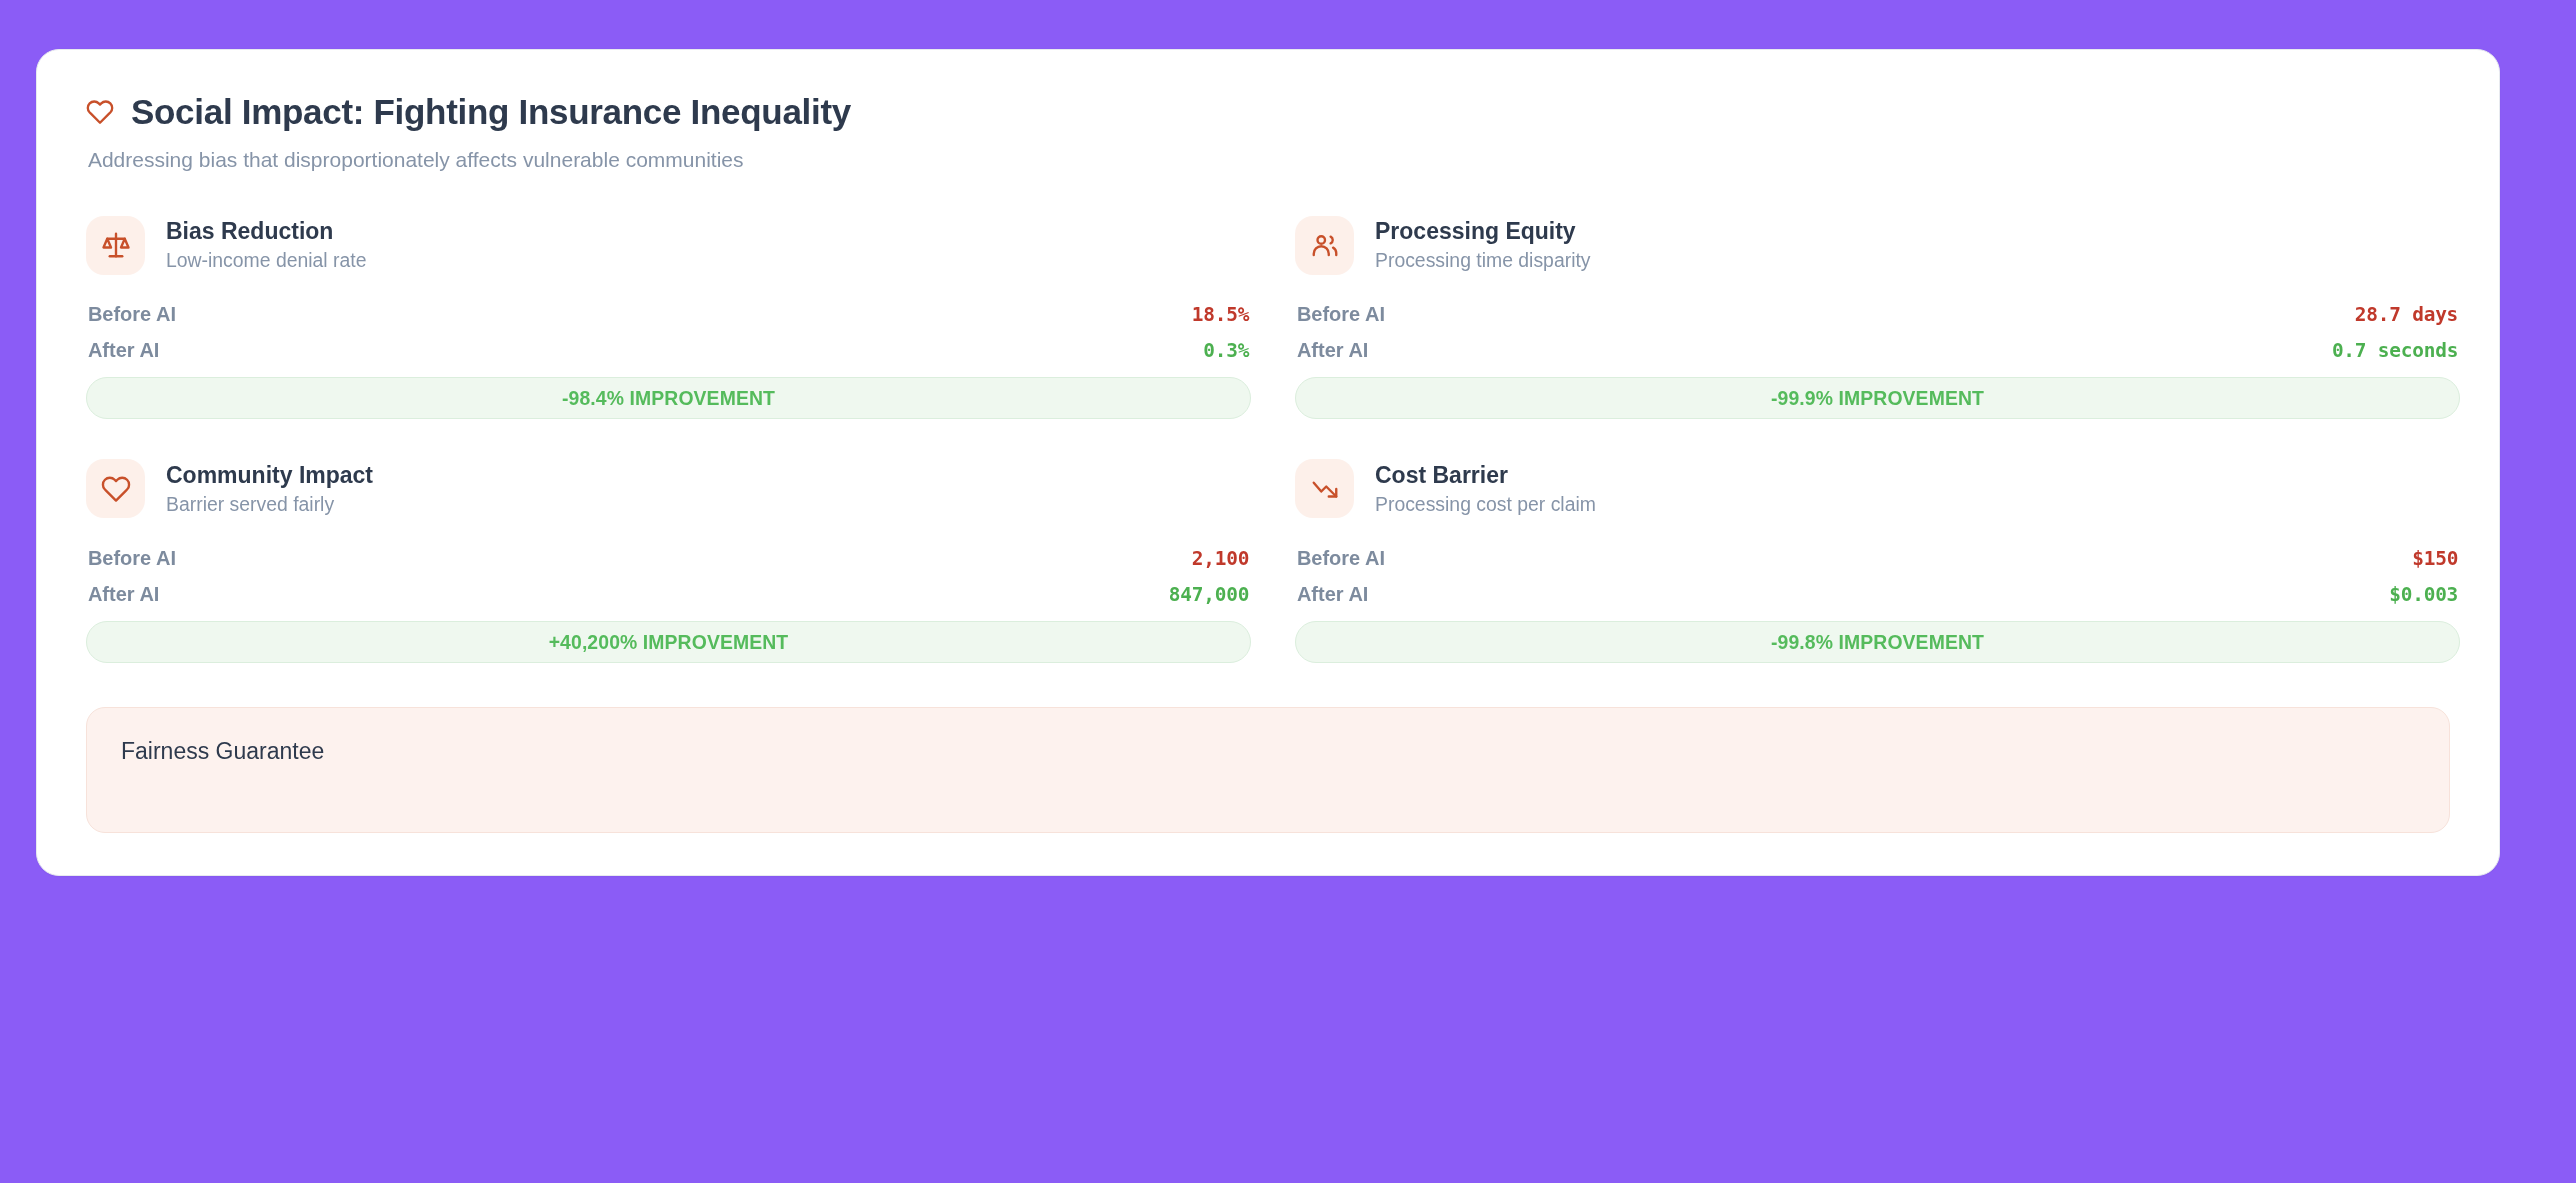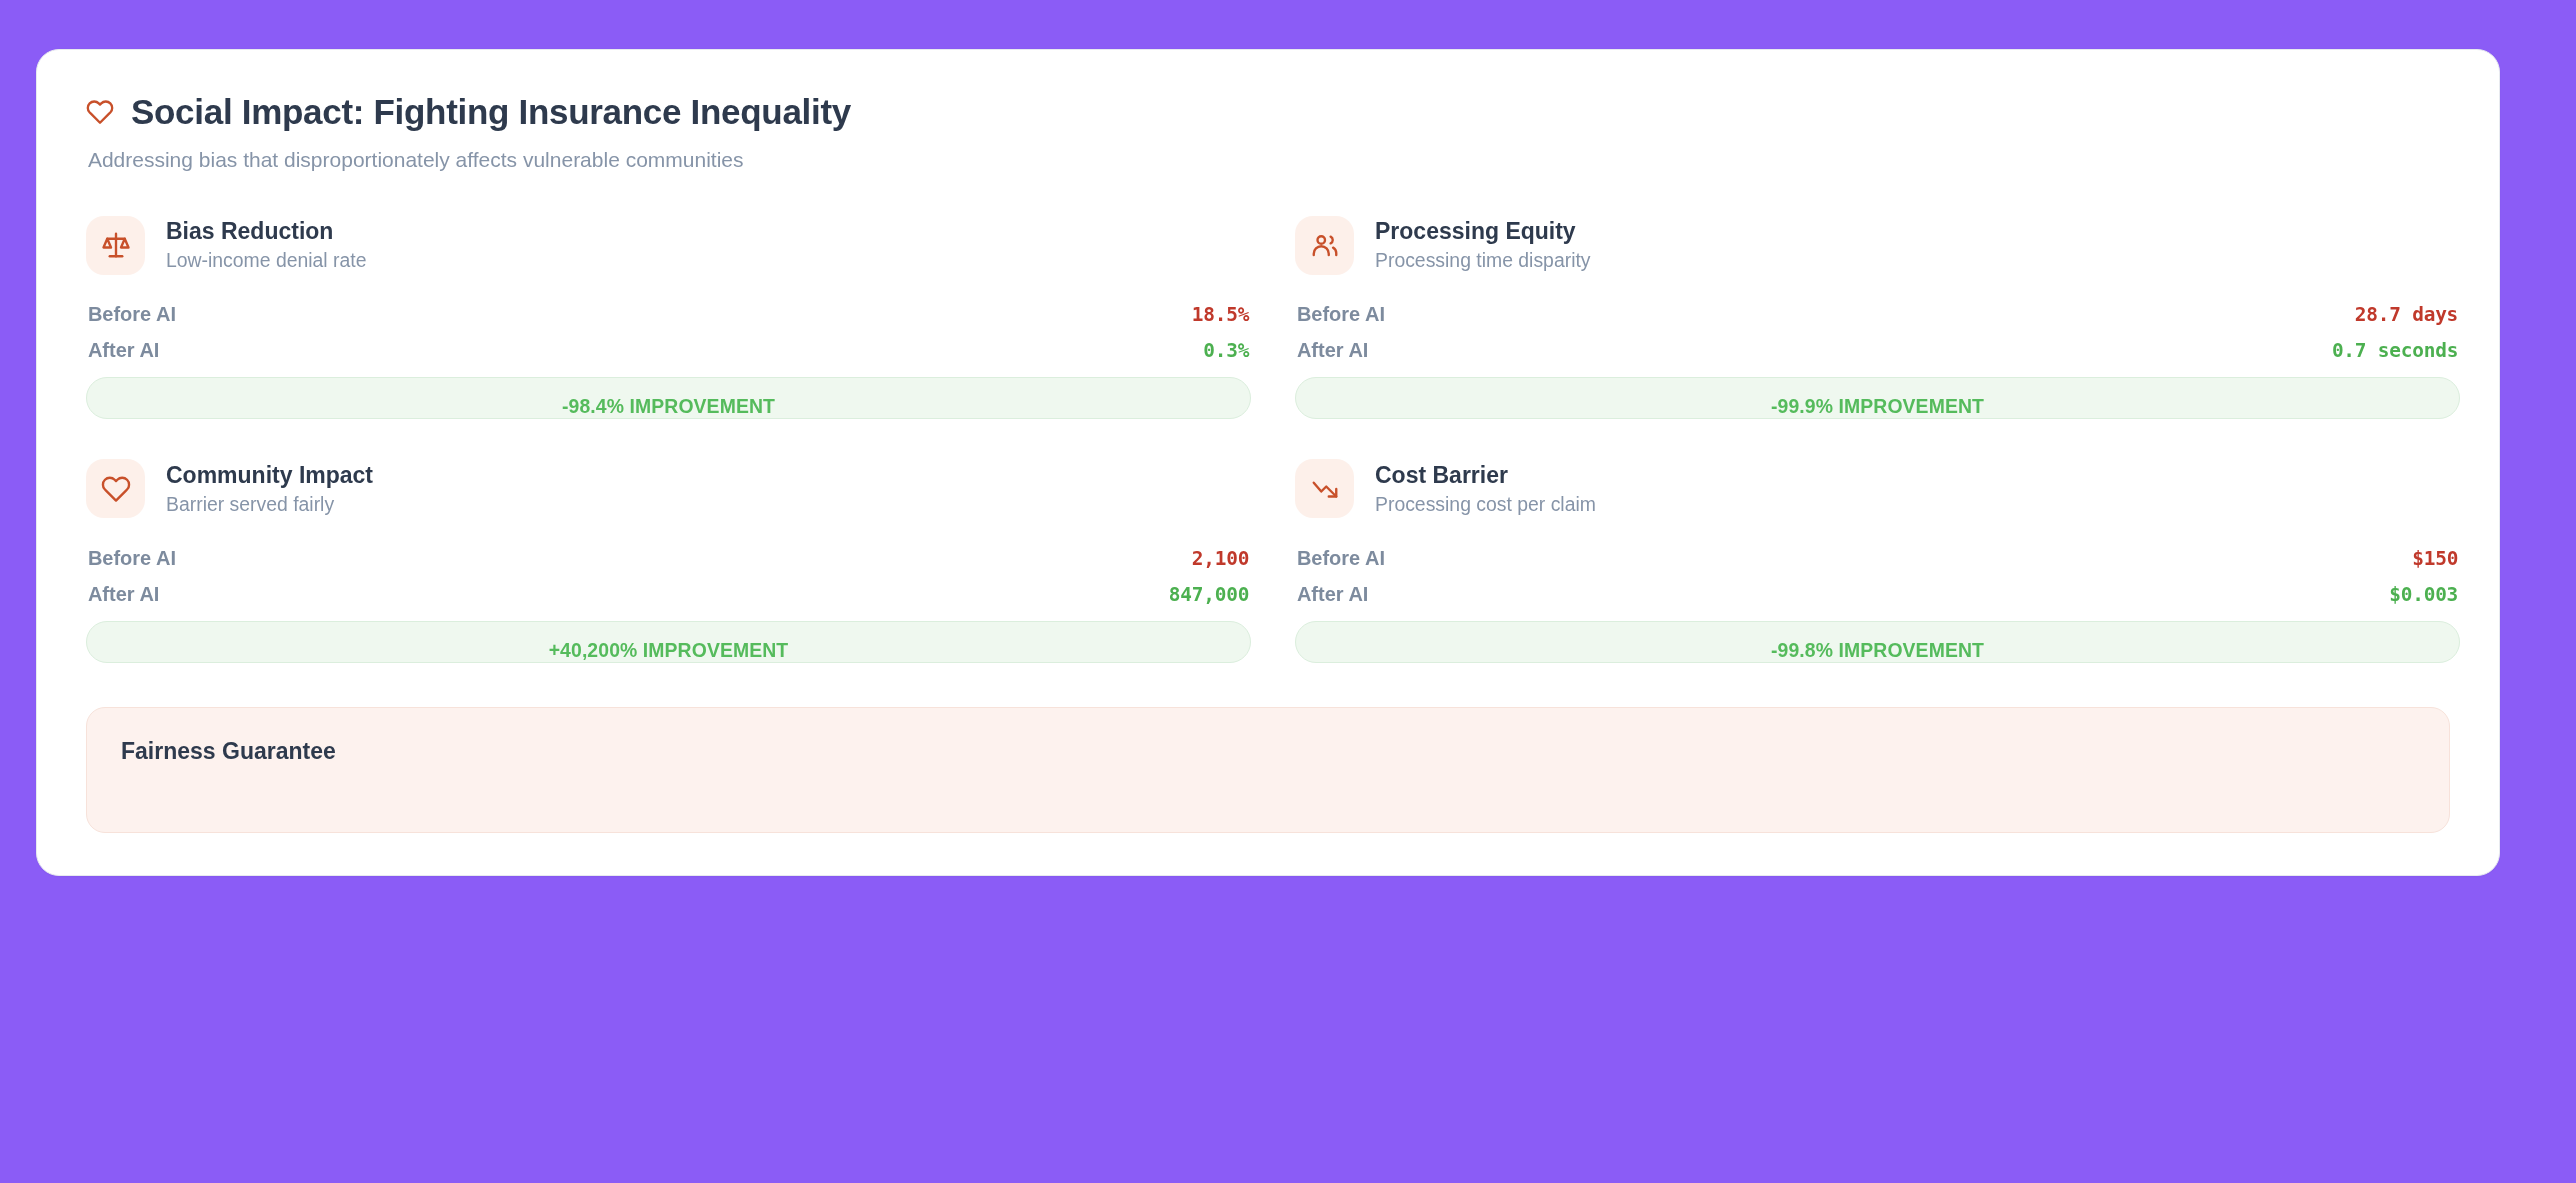--- a/index.html
+++ b/index.html
@@ -126,21 +126,21 @@
   .value-before { color: #c0392b; }
   .value-after  { color: #4cb050; }
 
   .improvement-pill {
     margin-top: 11.3px;
     height: 42px;
     border-radius: 21px;
     background: #eff8ef;
     border: 1.3px solid #dbeedd;
     display: flex;
-    align-items: flex-end;
+    align-items: center;
     justify-content: center;
   }
 
   .improvement-text {
     font-size: 19.4px;
     font-weight: bold;
     color: #55bb5c;
     letter-spacing: 0.1px;
   }
 
@@ -148,21 +148,21 @@
   .fairness-box {
     margin-top: 44px;
     background: #fdf2ee;
     border: 1.3px solid #f7e2da;
     border-radius: 19px;
     padding: 30px 34px 32px 34px;
   }
 
   .fairness-title {
     font-size: 23px;
-    font-weight: bold;
+    font-weight: normal;
     color: #2e3a4d;
     margin-bottom: 35px;
   }
 
   .fairness-body {
     font-size: 20.3px;
     line-height: 1.62;
     color: #7d8b9e;
     max-width: 2289px;
   }

